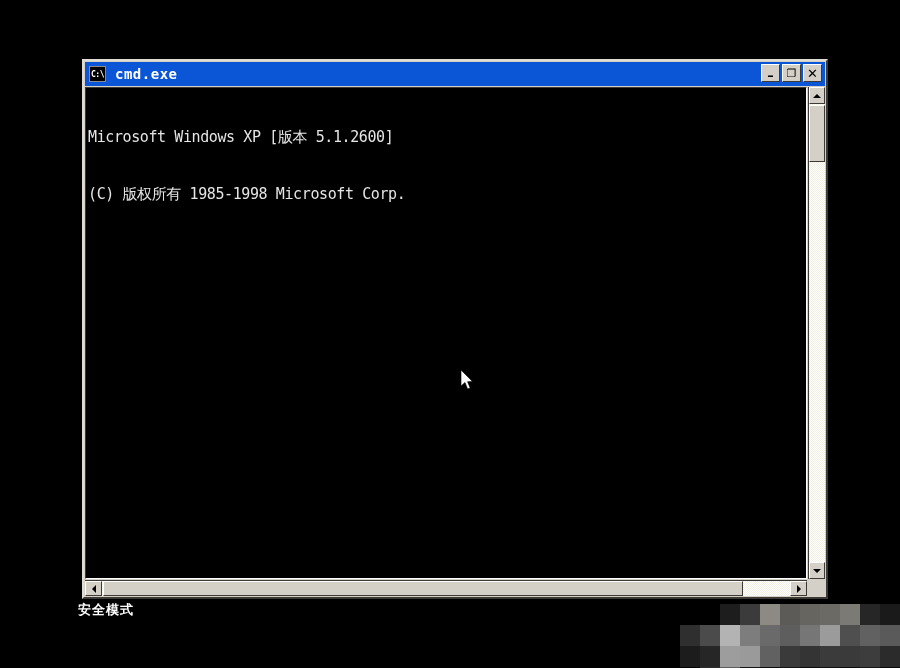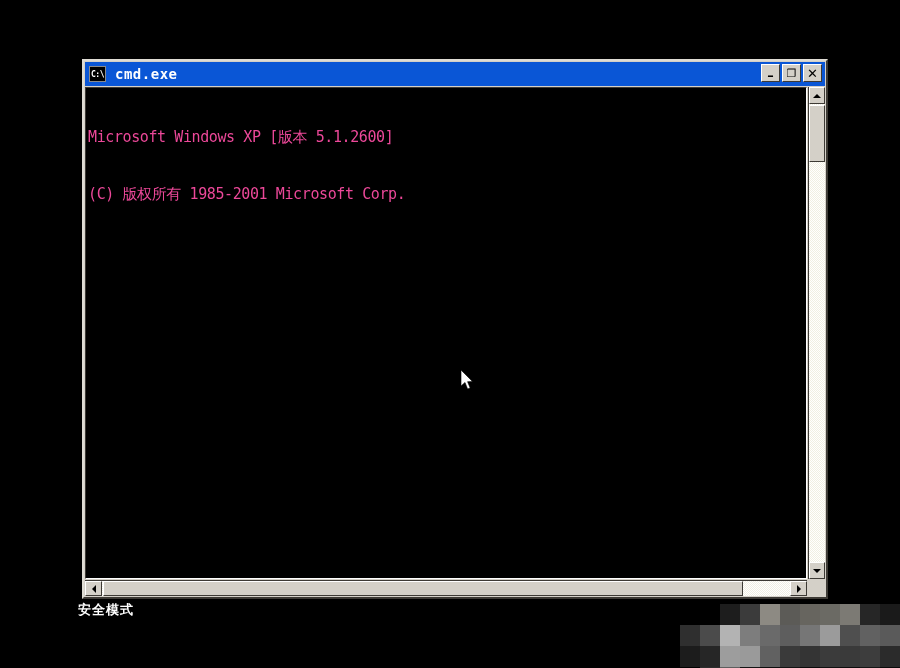--- a/index.html
+++ b/index.html
@@ -129,21 +129,21 @@
     border-right: 1px solid #ffffff;
     border-bottom: 1px solid #ffffff;
     box-sizing: border-box;
     background: #000000;
     overflow: hidden;
   }
   #console-text {
     position: absolute;
     left: 2px;
     top: 2px;
-    color: #ec4899;
+    color: #e5e5e5;
     font-family: "DejaVu Sans Mono", monospace;
     font-size: 15px;
     line-height: 19px;
     white-space: pre;
     letter-spacing: -0.4px;
   }
   #console-text .line { display: block; height: 19px; }
 
   
   #mouse-cursor {
@@ -300,21 +300,21 @@
           <span class="glyph">✕</span>
         </div>
       </div>
     </div>
 
     <div id="client-area">
 
       <div id="console-outer">
         <div id="console-text">
           <span class="line">Microsoft Windows XP [版本 5.1.2600]</span>
-          <span class="line">(C) 版权所有 1985-2001 Microsoft Corp.</span>
+          <span class="line">(C) 版权所有 1985-1998 Microsoft Corp.</span>
           <span class="line"></span>
         </div>
 
         <svg id="mouse-cursor" viewBox="0 0 14 21" xmlns="http://www.w3.org/2000/svg">
           <polygon points="0,0 0,16 4,12.5 6.6,19 9.2,18 6.6,11.7 11.5,11.5" fill="#ffffff" stroke="#000000" stroke-width="0.6"></polygon>
         </svg>
       </div>
 
       <div id="vscroll">
         <div class="sb-btn" id="vscroll-up">

